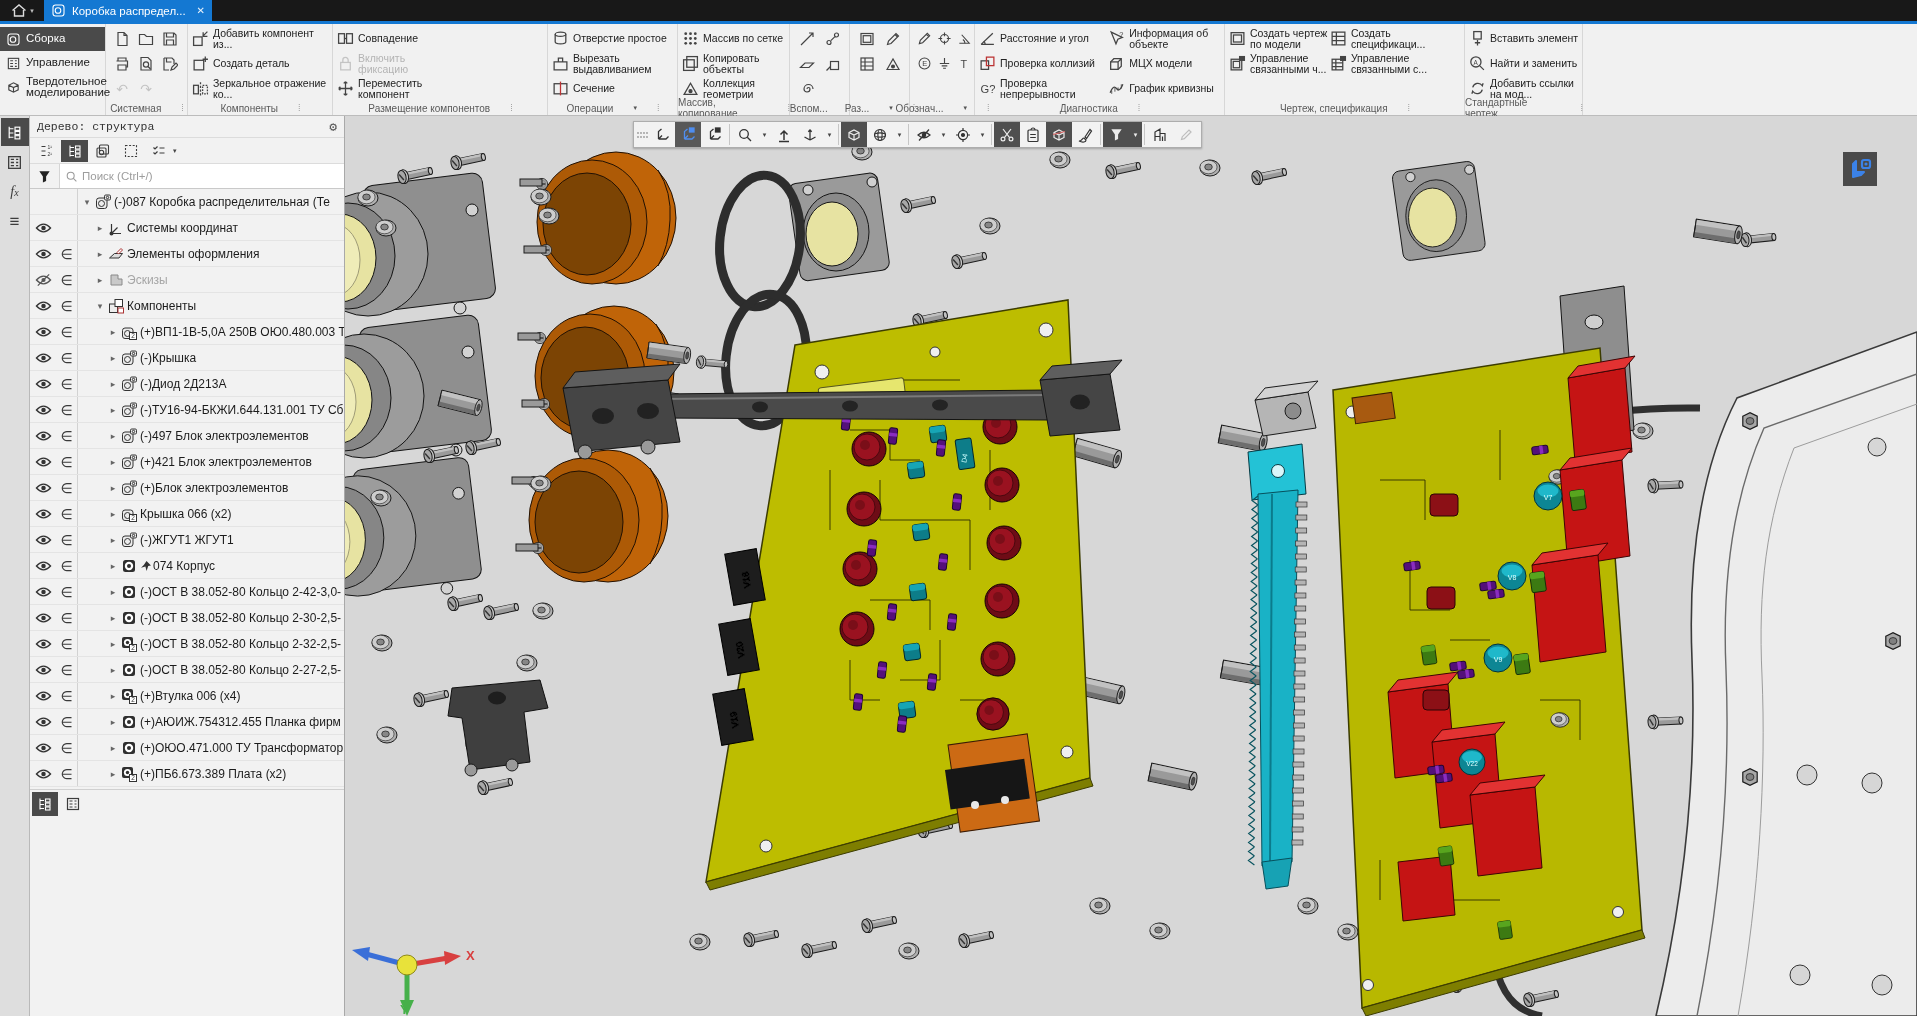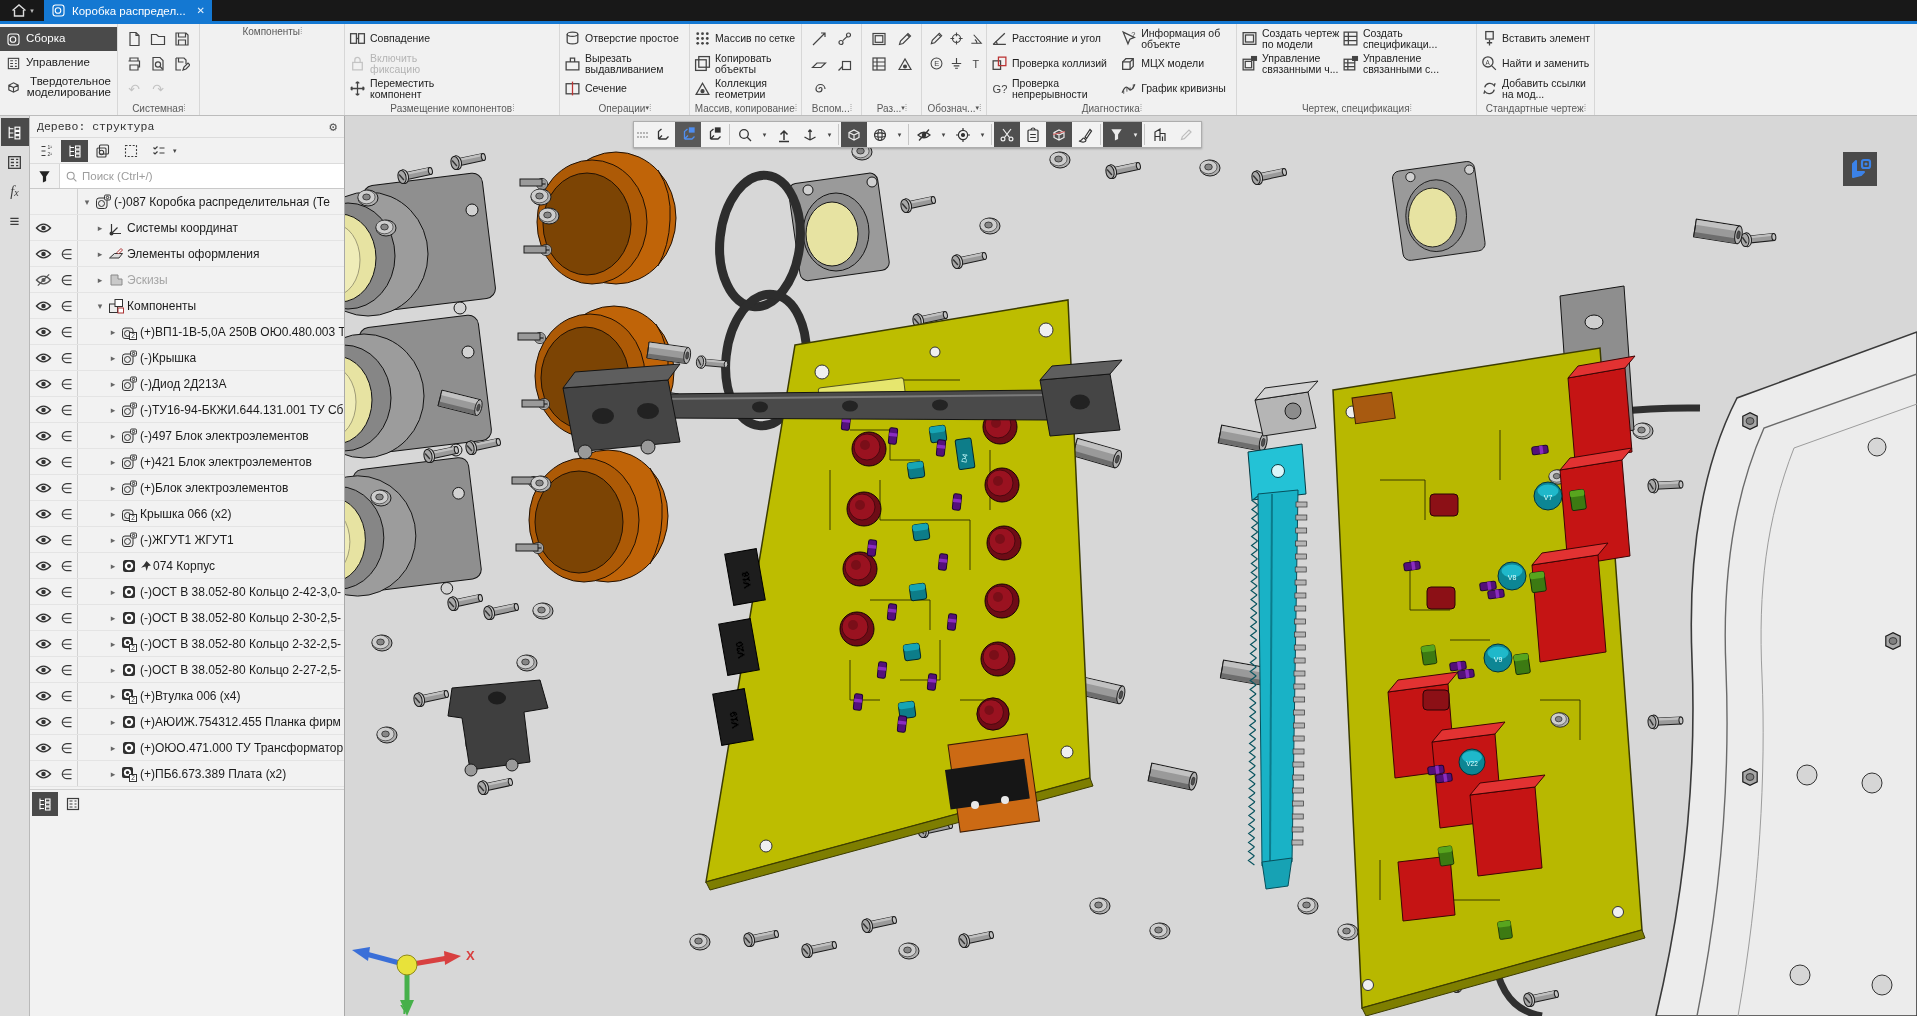--- a/index.html
+++ b/index.html
@@ -10,24 +10,24 @@
   .titlebar{height:21px;background:#181818;display:flex;align-items:stretch;}
   .homebtn{width:44px;display:flex;align-items:center;justify-content:center;gap:3px;color:#ddd;}
   .doc-tab{width:168px;background:#1478d2;color:#fff;display:flex;align-items:center;gap:6px;padding:0 7px;font-size:11.5px;}
   .doc-tab .grow{flex:1;white-space:nowrap;overflow:hidden;}
   .doc-tab .x{font-size:10px;opacity:.9;}
   .bluebar{height:3px;background:#1478d2;}
   
   .ribbon{height:92px;background:#f1f1f1;display:flex;border-bottom:1px solid #bcbcbc;}
   .grp{border-right:1px solid #d7d7d7;display:flex;flex-direction:column;flex:0 0 auto;}
   .grp-body{flex:1;padding:2px 3px 0 4px;display:flex;}
-  .grp-label{height:14px;font-size:10px;color:#5a5a5a;display:flex;align-items:center;justify-content:center;gap:0;}
+  .grp-label{height:14px;font-size:10px;color:#5a5a5a;display:flex;align-items:center;justify-content:center;gap:20px;}
   .grip{color:#9a9a9a;font-size:9px;letter-spacing:-1px;}
   .dda{font-size:7px;color:#555;}
-  .modes{width:118px;display:flex;flex-direction:column;padding:3px 0 0 0;border-right:1px solid #d7d7d7;text-align:right;}
+  .modes{width:106px;display:flex;flex-direction:column;padding:3px 0 0 0;border-right:1px solid #d7d7d7;}
   .mode{height:24px;display:flex;align-items:center;gap:5px;padding:0 6px;font-size:11.5px;color:#222;line-height:1.0;}
   .mode.active{background:#4a4a4a;color:#fff;}
   .mi{width:15px;height:15px;flex:0 0 15px;}
   .colstack{display:flex;flex-direction:column;}
   .rbtn{display:flex;align-items:center;gap:4px;height:25px;font-size:10.5px;color:#222;line-height:1.02;cursor:default;}
   .rbtn .ri{width:17px;height:17px;flex:0 0 17px;color:#444;}
   .rbtn.dis{color:#b4b4b4;}
   .rbtn.dis .ri{color:#c4c4c4;}
   .sysgrid{display:grid;grid-template-columns:24px 24px 24px;grid-auto-rows:25px;align-items:center;justify-items:center;}
   .sbtn{width:21px;height:21px;display:flex;align-items:center;justify-content:center;color:#444;}
@@ -442,20 +442,42 @@
       <span class="sbtn dis">↷</span>
     </div>
       </div>
     <div class="grp-label">
         <span>Системная</span>
         <span class="grip">⁞</span>
       </div>
   </div>
 
   <div class="grp" style="width:145px">
+    <div class="grp-body">
+        <div class="colstack">
+      <div class="rbtn">
+            <svg class="ri" viewBox="0 0 16 16">
+              <use href="#i-addc"></use>
+            </svg>
+            <span>Добавить компонент из...</span>
+          </div>
+      <div class="rbtn">
+            <svg class="ri" viewBox="0 0 16 16">
+              <use href="#i-newp"></use>
+            </svg>
+            <span>Создать деталь</span>
+          </div>
+      <div class="rbtn">
+            <svg class="ri" viewBox="0 0 16 16">
+              <use href="#i-mirr"></use>
+            </svg>
+            <span>Зеркальное отражение ко...</span>
+          </div>
+    </div>
+      </div>
     <div class="grp-label">
         <span>Компоненты</span>
         <span class="grip">⁞</span>
       </div>
   </div>
 
   <div class="grp" style="width:215px">
     <div class="grp-body">
       <div class="colstack" style="width:118px">
         <div class="rbtn">

